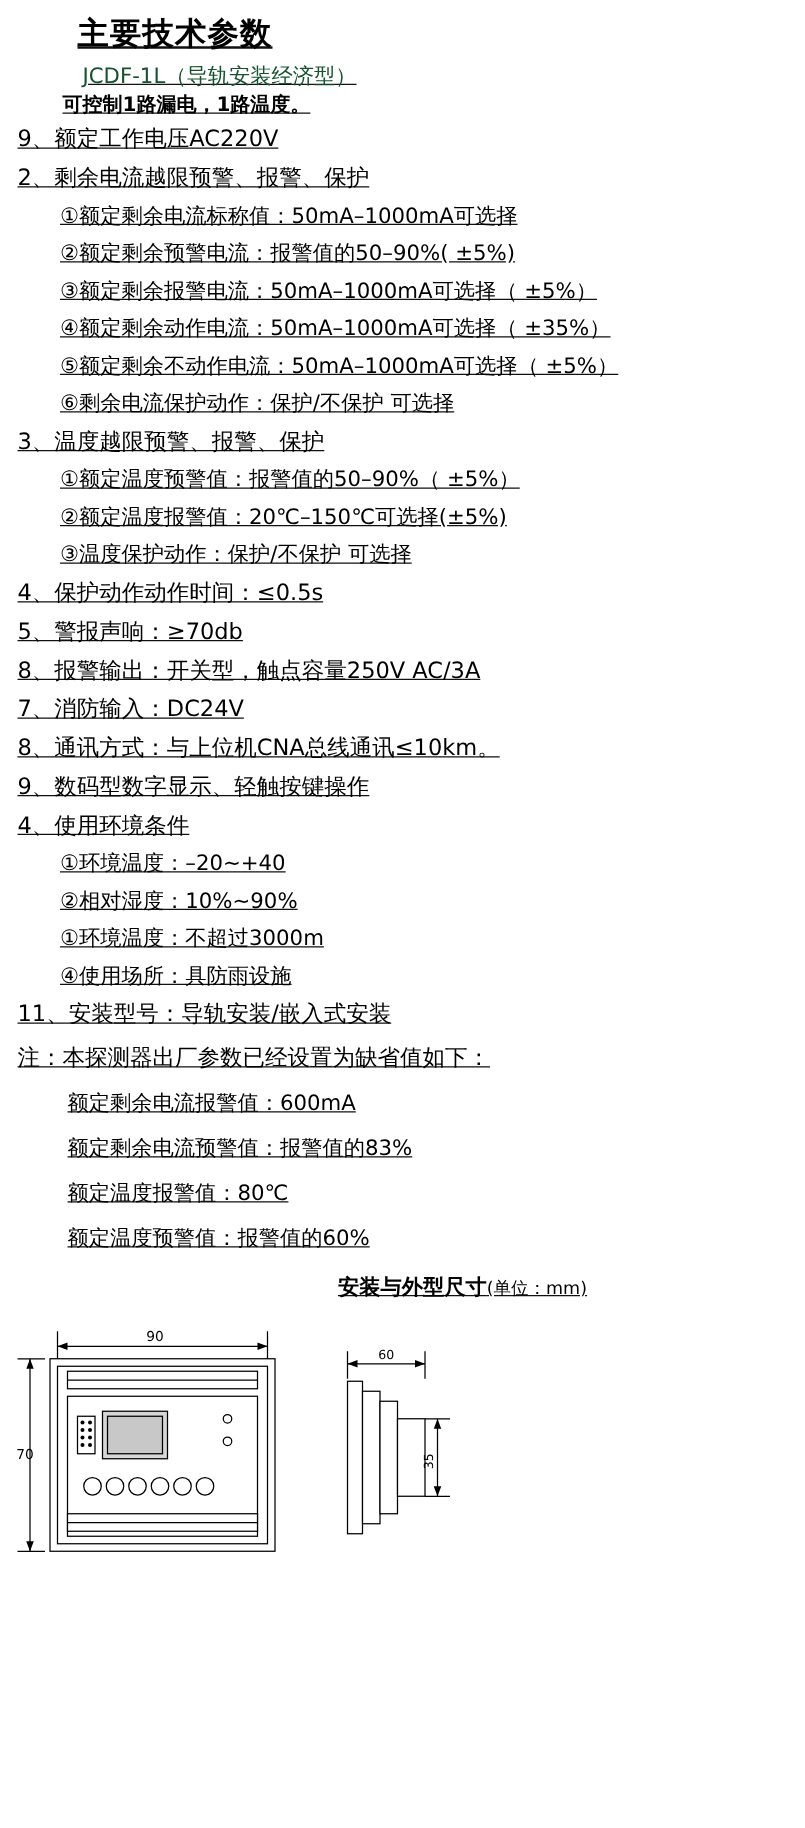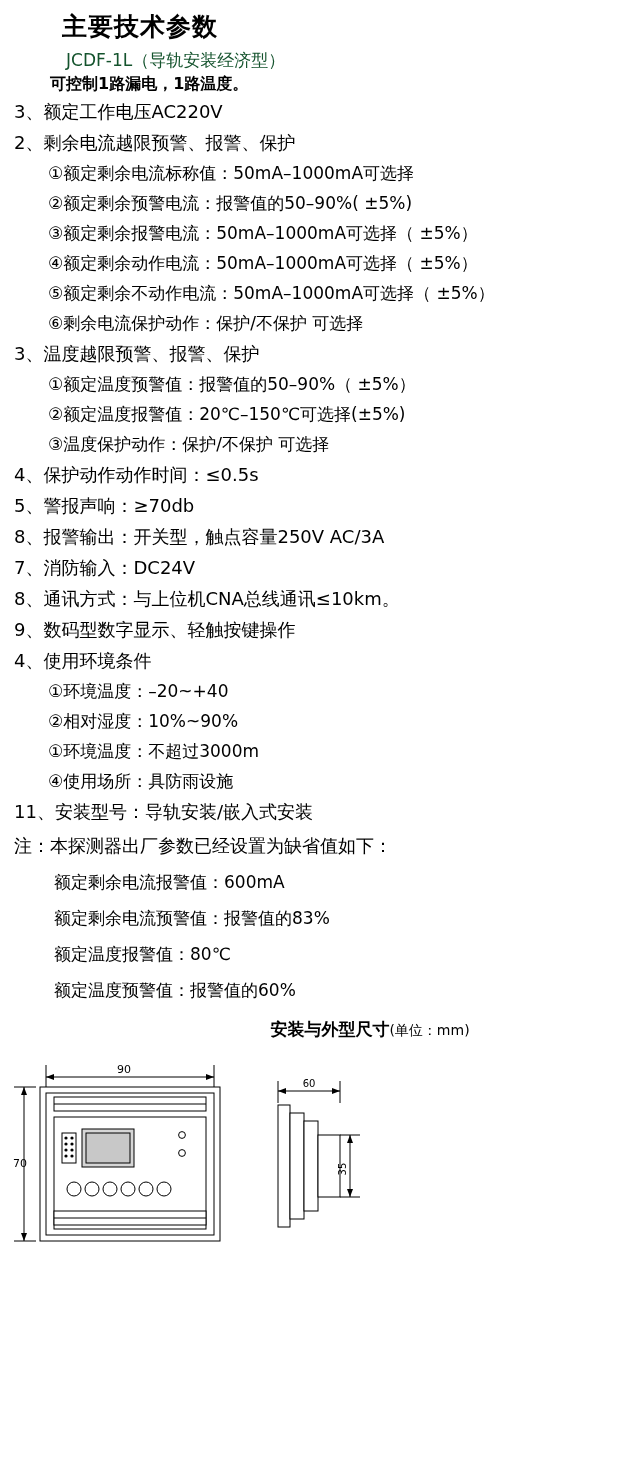--- a/index.html
+++ b/index.html
@@ -14,20 +14,21 @@
     font-family: "DejaVu Sans", "Liberation Sans", sans-serif;
     color: #111111;
     overflow: hidden;
   }
   .page {
     position: relative;
     width: 644px;
     height: 1170px;
     box-sizing: border-box;
     padding: 6px 10px 0 10px;
+    text-decoration: underline;
   }
   .title {
     font-size: 25px;
     font-weight: bold;
     letter-spacing: 1px;
     margin: 4px 0 6px 52px;
     color: #000;
   }
   .model-line {
     font-size: 17px;
@@ -86,27 +87,27 @@
 </style>
 </head>
 <body>
 
 <div class="page">
 
   <div class="title">主要技术参数</div>
   <div class="model-line">JCDF-1L（导轨安装经济型）</div>
   <div class="model-sub">可控制1路漏电，1路温度。</div>
 
-  <div class="item">3、额定工作电压AC220V</div>
+  <div class="item">9、额定工作电压AC220V</div>
 
   <div class="item">2、剩余电流越限预警、报警、保护</div>
   <div class="sub">①额定剩余电流标称值：50mA–1000mA可选择</div>
   <div class="sub">②额定剩余预警电流：报警值的50–90%( ±5%)</div>
   <div class="sub">③额定剩余报警电流：50mA–1000mA可选择（ ±5%）</div>
-  <div class="sub">④额定剩余动作电流：50mA–1000mA可选择（ ±5%）</div>
+  <div class="sub">④额定剩余动作电流：50mA–1000mA可选择（ ±35%）</div>
   <div class="sub">⑤额定剩余不动作电流：50mA–1000mA可选择（ ±5%）</div>
   <div class="sub">⑥剩余电流保护动作：保护/不保护  可选择</div>
 
   <div class="item">3、温度越限预警、报警、保护</div>
   <div class="sub">①额定温度预警值：报警值的50–90%（ ±5%）</div>
   <div class="sub">②额定温度报警值：20℃–150℃可选择(±5%)</div>
   <div class="sub">③温度保护动作：保护/不保护 可选择</div>
 
   <div class="item">4、保护动作动作时间：≤0.5s</div>
   <div class="item">5、警报声响：≥70db</div>

